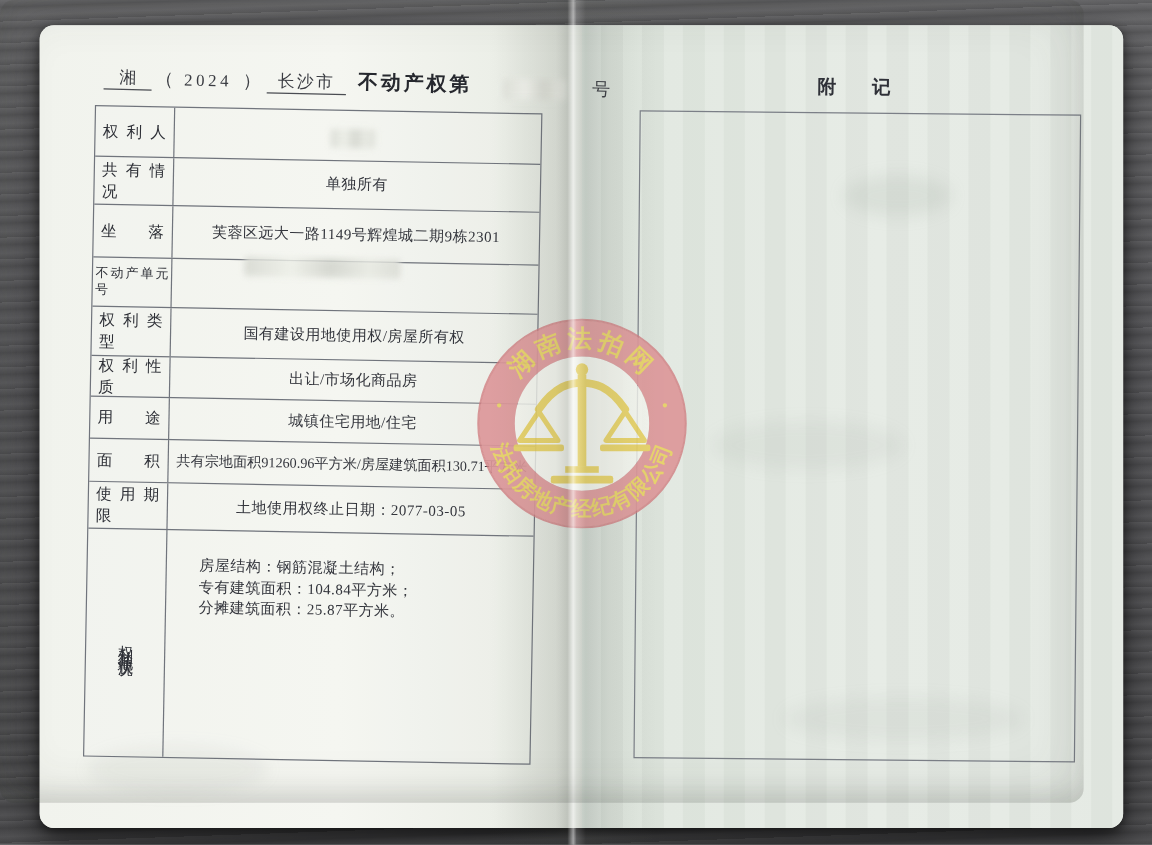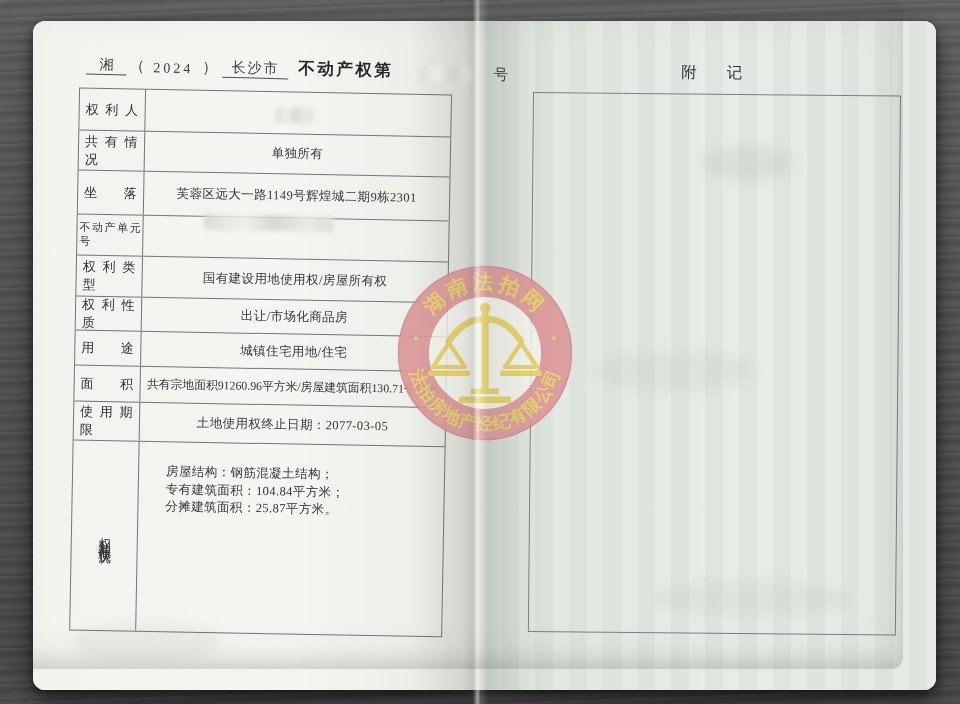--- a/index.html
+++ b/index.html
@@ -69,21 +69,21 @@
     padding:21px 0 0 27px;text-align:left;line-height:17.5px;font-size:12.5px;}
   .redact{position:absolute;border-radius:2px;filter:blur(2.6px);
     background:linear-gradient(90deg,#dadcd5 0%,#eef0e9 30%,#d6d8d1 55%,#e9ebe4 80%,#dcded7 100%);}
   .redact-owner{left:276px;top:107px;width:37px;height:16px;}
   .redact-unit{left:206px;top:215px;width:130px;height:16px;}
 
   
   .tilt-right{position:absolute;left:0;top:0;width:960px;height:704px;
     transform:rotate(0.55deg);transform-origin:540px 95px;}
   .remarks-header{position:absolute;left:681px;top:61px;font-size:15.5px;color:#2f3138;
-    letter-spacing:30px;white-space:nowrap;}
+    letter-spacing:30px;white-space:nowrap;font-weight:bold;}
   .remarks-box{position:absolute;left:533px;top:92px;width:368px;height:540px;
     border:1px solid #7b7f87;box-sizing:border-box;}
 
   .stamp{position:absolute;left:375px;top:243px;width:220px;height:220px;opacity:0.92;}
 </style>
 </head>
 <body>
 
 <div class="scene">
   <div class="booklet">

